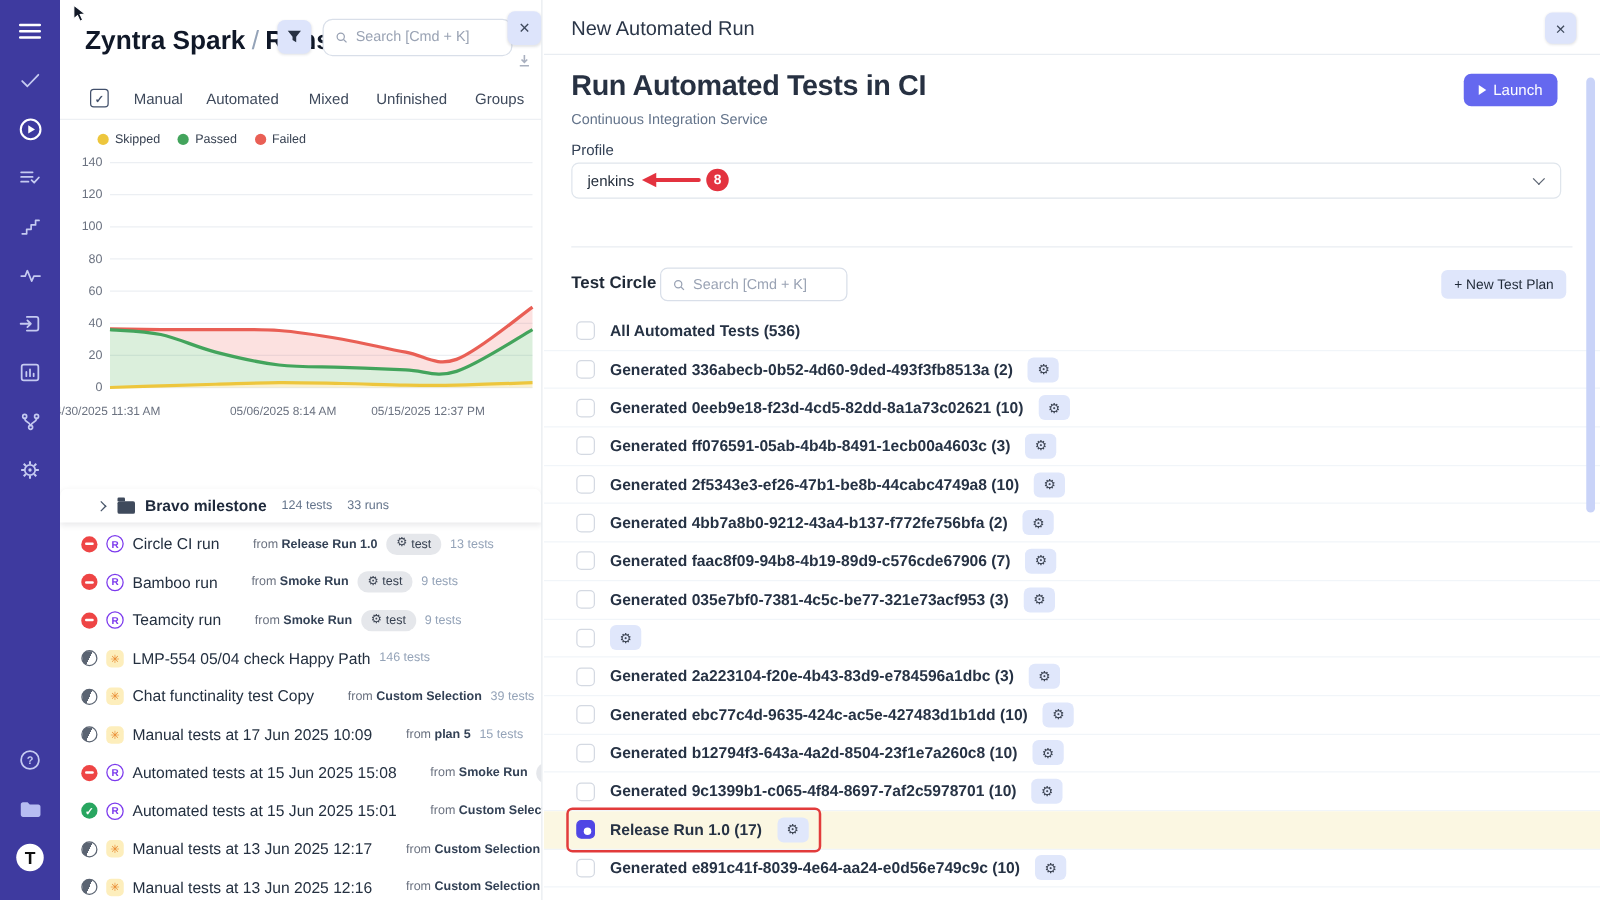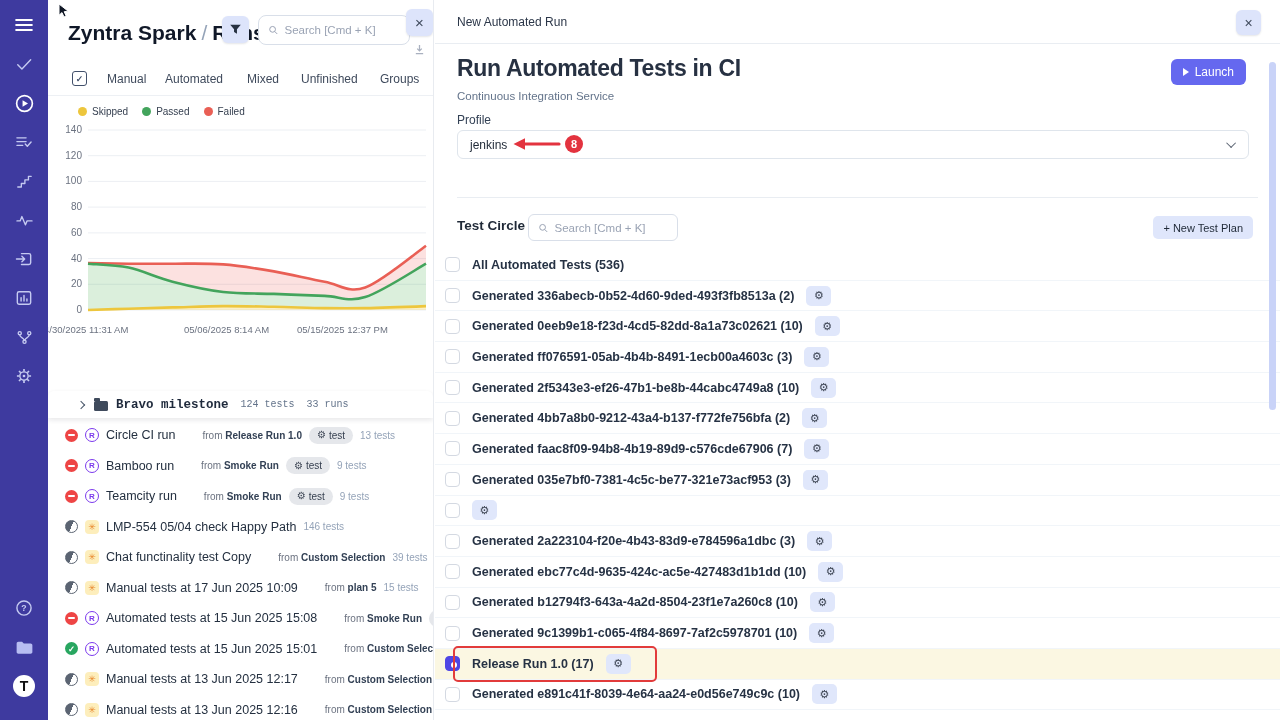--- a/index.html
+++ b/index.html
@@ -37,21 +37,21 @@
 
   .legend{position:absolute;left:30px;top:106px;display:flex;gap:14px;align-items:center;text-align:right;}
   .legend-item{display:flex;align-items:center;gap:5px;font-size:10px;color:#374151;}
   .legend-dot{width:9px;height:9px;border-radius:50%;}
   #chart{position:absolute;left:0;top:122px;width:386px;height:200px;}
   .x-labels{position:absolute;top:324px;left:0;width:100%;height:14px;font-size:9.5px;color:#6b7280;}
   .x-labels span{position:absolute;white-space:nowrap;}
 
   .milestone-row{position:absolute;left:0;top:391px;width:100%;height:27px;background:#fff;
     border-radius:6px 6px 0 0;box-shadow:0 2px 5px rgba(15,23,42,.10);display:flex;align-items:center;
-    padding-left:30px;gap:8px;z-index:3;font-family:Liberation Mono, monospace;}
+    padding-left:30px;gap:8px;z-index:3;}
   .chev-r{width:6px;height:6px;border-right:1.8px solid #475569;border-top:1.8px solid #475569;
     transform:rotate(45deg);margin-right:2px;cursor:pointer;}
   .folder-sm{position:relative;width:14px;height:10px;background:#3f4a5c;border-radius:1.5px;margin-top:2px;}
   .folder-sm::before{content:"";position:absolute;left:0;top:-2.5px;width:6px;height:3px;background:#3f4a5c;border-radius:1px 1px 0 0;}
   .ms-name{font-size:12.5px;font-weight:600;color:#1e293b;}
   .ms-meta{font-size:10px;color:#64748b;margin-left:4px;}
   .cursor-ic{position:absolute;left:9px;top:3px;z-index:4;}
 
   .run-list{position:absolute;left:0;top:420px;width:100%;}
   .run-row{height:30.5px;display:flex;align-items:center;padding-left:17px;gap:7px;white-space:nowrap;cursor:pointer;}
@@ -69,21 +69,21 @@
   .run-from{font-size:10px;color:#6b7280;margin-left:20px;}
   .run-from b{color:#334155;font-weight:700;}
   .badge-test{display:inline-flex;align-items:center;gap:3px;background:#e5e7eb;border-radius:9px;
     height:17px;padding:0 8px;font-size:10px;color:#374151;}
   .badge-test .g{font-size:10px;line-height:1;color:#3f4756;}
   .run-tests{font-size:10px;color:#94a3b8;}
 
   
   .right-panel{position:absolute;left:435px;top:0;right:0;height:720px;background:#fff;overflow:hidden;}
   .rp-topbar{position:absolute;left:0;top:0;width:100%;height:44px;border-bottom:1px solid #e9edf2;}
-  .rp-topbar .t{position:absolute;left:22px;top:15px;font-size:12px;color:#2b3648;}
+  .rp-topbar .t{position:absolute;left:22px;top:15px;font-size:16px;color:#2b3648;}
   .rp-close{right:19px;top:10px;width:25px;height:25px;font-size:14px;color:#3f4a5c;position:absolute;}
   .rp-title{position:absolute;left:22px;top:55px;font-size:23px;font-weight:700;color:#273142;letter-spacing:-.3px;}
   .rp-sub{position:absolute;left:22px;top:90px;font-size:11.5px;color:#64748b;}
   .launch-btn{position:absolute;right:34px;top:59px;height:26px;padding:0 12px;background:#6568ef;
     border:none;border-radius:6px;color:#fff;font-size:12px;display:flex;align-items:center;gap:6px;cursor:pointer;
     font-family:"Liberation Sans",sans-serif;}
   .play-tri{width:0;height:0;border-left:6px solid #fff;border-top:4px solid transparent;border-bottom:4px solid transparent;}
   .profile-lbl{position:absolute;left:22px;top:113px;font-size:12px;color:#334155;}
   .profile-select{position:absolute;left:22px;right:31px;top:130px;height:29px;border:1px solid #dfe5ec;
     border-radius:6px;display:flex;align-items:center;padding:0 12px;cursor:pointer;background:#fff;}
@@ -93,21 +93,21 @@
   .an-arrow{position:absolute;left:76px;top:136px;z-index:6;}
   .an-badge{position:absolute;left:130px;top:135px;width:18px;height:18px;background:#e3333f;border-radius:50%;
     color:#fff;font-size:11px;font-weight:700;display:flex;align-items:center;justify-content:center;z-index:6;}
   .rp-divider{position:absolute;left:22px;right:22px;top:197px;border-top:1px solid #e9edf2;}
   .tp-title{position:absolute;left:22px;top:218px;font-size:13.5px;font-weight:700;color:#1f2937;}
   .tp-search{left:93px;top:214px;width:150px;height:27px;border-radius:6px;}
   .newplan-btn{position:absolute;right:27px;top:216px;height:23px;padding:0 10px;background:#dfe6fb;border:none;
     border-radius:5px;font-size:11px;color:#1f2937;cursor:pointer;font-family:"Liberation Sans",sans-serif;
     display:flex;align-items:center;}
   .plan-list{position:absolute;left:0;top:250px;width:100%;bottom:0;}
-  .plan-row{position:relative;height:30.7px;display:flex;align-items:center;padding-left:10px;gap:12px;
+  .plan-row{position:relative;height:30.7px;display:flex;align-items:center;padding-left:26px;gap:12px;
     border-bottom:1px solid #f1f5f9;cursor:pointer;}
   .plan-row.hl{background:#fbf7e2;}
   .cbx{width:15px;height:15px;border:1.5px solid #d4d9e2;border-radius:4px;background:#fff;flex:0 0 auto;position:relative;}
   .cbx.on{background:#4f46e5;border-color:#4f46e5;}
   .cbx.on::after{content:"";position:absolute;left:4.5px;top:4.5px;width:6px;height:6px;background:#fff;border-radius:50%;}
   .plan-lbl{font-size:12.5px;font-weight:600;color:#263244;white-space:nowrap;}
   .gear-btn{width:25px;height:20px;background:#e0e7fb;border:none;border-radius:5px;display:flex;align-items:center;
     justify-content:center;font-size:11px;color:#3f4756;cursor:pointer;flex:0 0 auto;}
   .an-box{position:absolute;left:18px;top:-3px;width:204px;height:36px;border:2.5px solid #e23b3b;border-radius:5px;
     pointer-events:none;z-index:5;}

